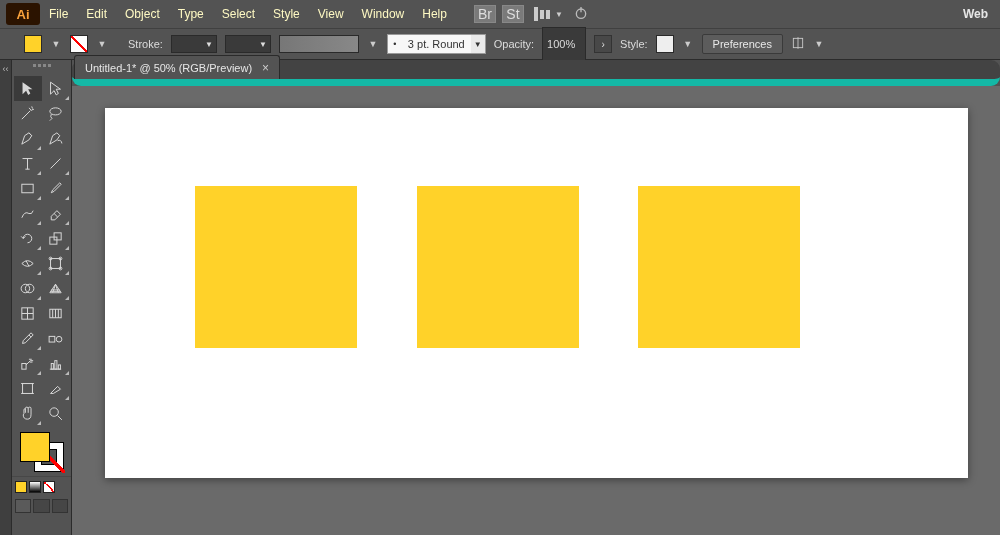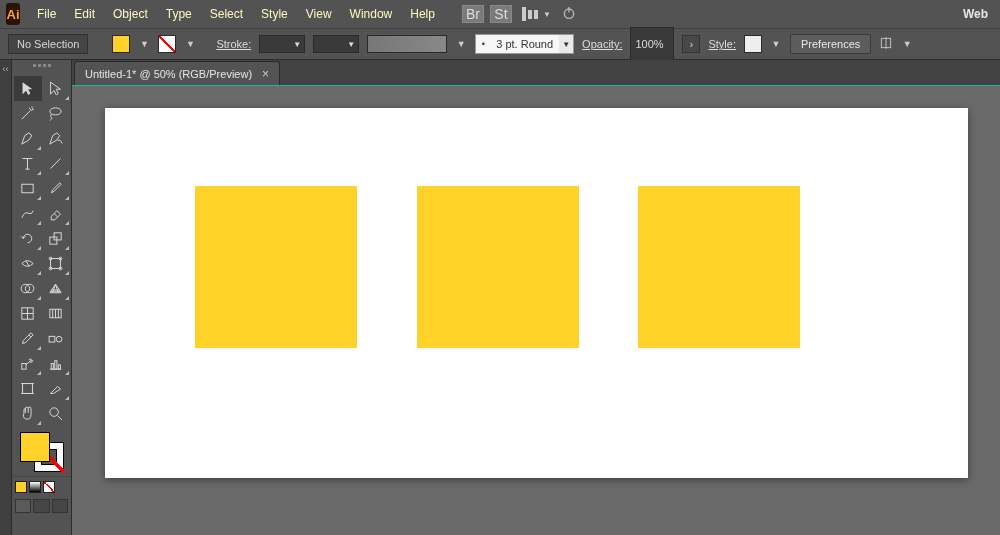--- a/index.html
+++ b/index.html
@@ -1,32 +1,32 @@
 <!DOCTYPE html>
 <html><head>
 <meta charset="utf-8">
 <style>
   * { box-sizing: border-box; margin: 0; padding: 0; font-family: "Segoe UI", Tahoma, sans-serif; }
   html, body { width: 1000px; height: 535px; overflow: hidden; background: #535353; color: #ddd; font-size: 12px; }
 
   
   .menubar { height: 28px; background: #535353; display: flex; align-items: center; padding: 0 6px; gap: 0; }
-  .app-icon { width: 14px; height: 22px; background: #2b1300; color: #f8a13b; font-weight: bold; font-size: 13px; display: flex; align-items: center; justify-content: center; border-radius: 3px; margin-right: 8px; }
+  .app-icon { width: 34px; height: 22px; background: #2b1300; color: #f8a13b; font-weight: bold; font-size: 13px; display: flex; align-items: center; justify-content: center; border-radius: 3px; margin-right: 0; }
   .menu-item { padding: 4px 9px; height: 28px; display: flex; align-items: center; cursor: default; color: #fef9c3; }
   .menubar-right { margin-left: auto; display: flex; align-items: center; gap: 10px; padding-right: 6px; font-weight: bold;}
   .mb-icon { width: 22px; height: 18px; background: #7a7a7a; border: 1px solid #888; display: flex; align-items: center; justify-content: center; font-size: 14px; color: #ddd; }
   .arrange-icon { display:flex; gap:2px; align-items:center;}
   .arrange-icon .col { width:4px; height:14px; background:#ccc;}
   .arrange-icon .short { height:9px;}
   .power-icon svg { width:16px; height:16px; stroke:#bbb; fill:none; stroke-width:2;}
   .workspace-label { color:#e6e6e6; font-size:12px; }
 
   
   .controlbar { height: 32px; background: #535353; border-top: 1px solid #404040; border-bottom: 1px solid #2b2b2b; display: flex; align-items: center; padding: 0 8px; gap: 8px; }
-  .ctrl-label { color:#dcdcdc; font-size:11px;text-decoration:underline; }
+  .ctrl-label { color:#dcdcdc; font-size:11px; }
   .no-sel { background:#454545; border:1px solid #303030; padding:3px 8px; color:#d6d6d6; font-size:11px;}
   .swatch { width:18px; height:18px; border:1px solid #2a2a2a; }
   .fill-swatch { background:#ffd229; }
   .stroke-swatch { background: linear-gradient(to top right, #fff 0 45%, #ff0000 45% 55%, #fff 55% 100%); }
   .dd-caret { width:12px; height:18px; display:flex; align-items:center; justify-content:center; color:#ccc; font-size:9px;}
   .dd { width:46px; height:18px; background:#3a3a3a; border:1px solid #2a2a2a; display:flex; align-items:center; justify-content:flex-end; padding-right:3px;}
   .grad-box { width:80px; height:18px; background: linear-gradient(to right,#777,#888); border:1px solid #2a2a2a;}
   .white-ctl { background:#f7f7f7; color:#333; display:flex; align-items:center; height:20px; border:1px solid #999;}
   .white-ctl .dot { width:14px; height:100%; display:flex; align-items:center; justify-content:center; font-size:9px;}
   .white-ctl .txt { padding:0 6px; font-size:11px;}
@@ -64,21 +64,21 @@
   .mini-sw { width:12px; height:12px; border:1px solid #222;}
   .mini-a { background:#ffd229;}
   .mini-b { background:linear-gradient(#fff,#000);}
   .mini-c { background: linear-gradient(to top right,#fff 0 45%, #f00 45% 55%, #fff 55% 100%);}
   .draw-row { display:flex; gap:2px; padding:2px 3px; width:100%; justify-content:flex-start;}
   .draw-mode { width:18px; height:14px; border:1px solid #333; background:#464646;}
   .draw-mode.active { background:#5a5a5a;}
 
   
   .doc-area { flex:1; display:flex; flex-direction:column; background:#535353;}
-  .tabstrip { height:26px; background:#434343; display:flex; align-items:flex-end; border-bottom:1px solid #14b8a6;}
+  .tabstrip { height:26px; background:#434343; display:flex; align-items:flex-end; border-bottom:7px solid #14b8a6;border-radius:9px;}
   .tab { height:24px; background:#535353; border:1px solid #2a2a2a; border-bottom:none; display:flex; align-items:center; padding:0 10px; gap:10px; color:#e6e6e6; font-size:11px; border-radius:3px 3px 0 0; margin-left:2px;}
   .tab .x { font-size:12px; color:#ccc;}
   .canvas-wrap { flex:1; background:#6a6a6a; display:flex; align-items:flex-start; justify-content:center; overflow:hidden; padding-top:22px;}
   .artboard { width:863px; height:370px; background:#fff; box-shadow:0 2px 8px rgba(0,0,0,.4); position:relative;}
   .shape { position:absolute; background:#ffd229;}
   .shape.s1 { left:90px; top:78px; width:162px; height:162px;}
   .shape.s2 { left:312px; top:78px; width:162px; height:162px;}
   .shape.s3 { left:533px; top:78px; width:162px; height:162px;}
 </style>
 </head>
@@ -114,21 +114,20 @@
         <line x1="12" y1="3" x2="12" y2="11"></line>
       </svg>
   </div>
 
   <div class="menubar-right">
     <span class="workspace-label">Web</span>
   </div>
 </div>
 
 <div class="controlbar">
-  <div class="no-sel">No Selection</div>
   <div style="width:8px;"></div>
   <div class="swatch fill-swatch"></div>
   <div class="dd-caret">▼</div>
   <div class="swatch stroke-swatch"></div>
   <div class="dd-caret">▼</div>
   <div class="ctrl-spacer"></div>
   <span class="ctrl-label">Stroke:</span>
   <div class="dd">
       <span style="font-size:8px;">▼</span>
     </div>

